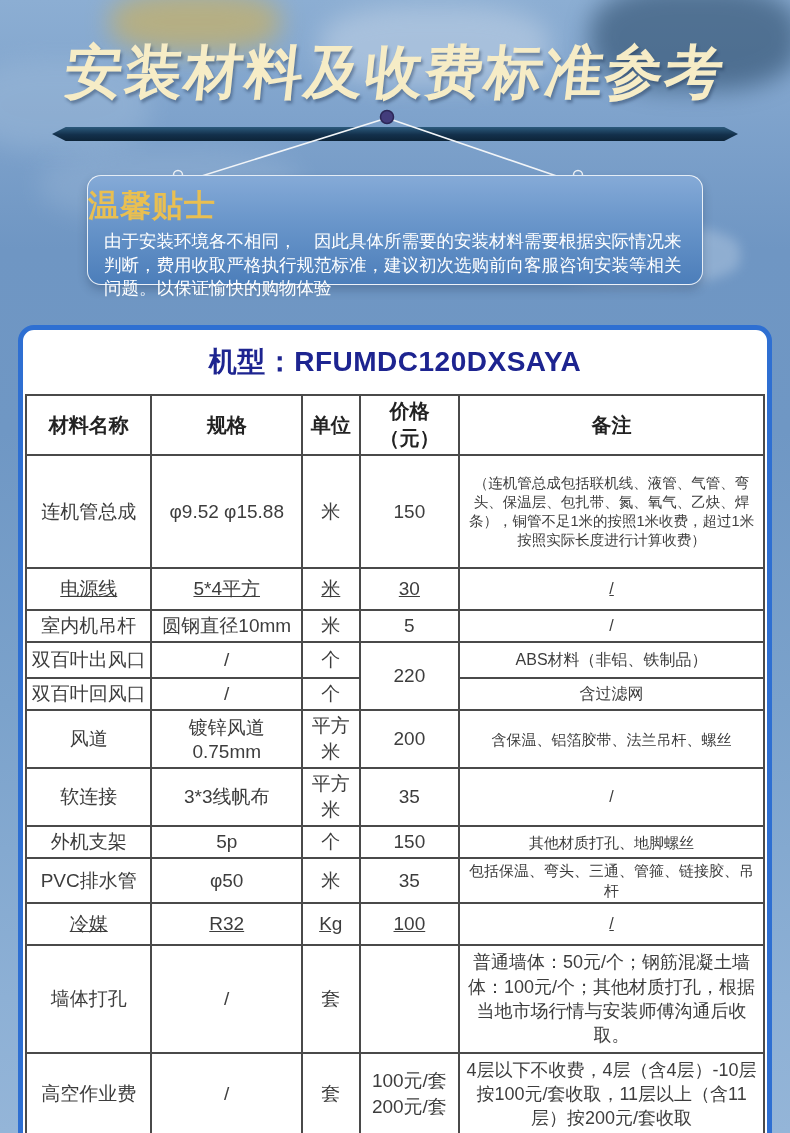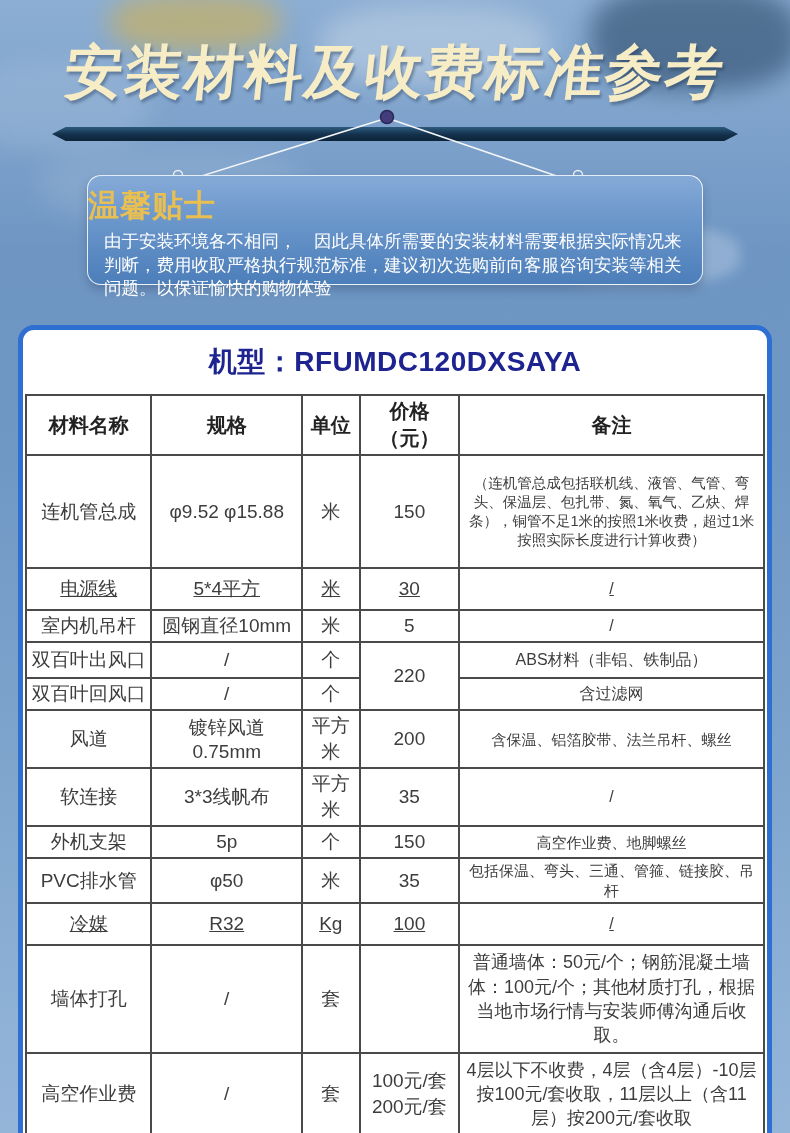--- a/index.html
+++ b/index.html
@@ -174,21 +174,21 @@
         <td>3*3线帆布</td>
         <td>平方米</td>
         <td class="col-price">35</td>
         <td class="note">/</td>
       </tr>
       <tr class="h45">
         <td>外机支架</td>
         <td>5p</td>
         <td>个</td>
         <td class="col-price">150</td>
-        <td class="note note-md">高空作业费、地脚螺丝</td>
+        <td class="note note-md">其他材质打孔、地脚螺丝</td>
       </tr>
       <tr class="h42">
         <td>PVC排水管</td>
         <td>φ50</td>
         <td>米</td>
         <td class="col-price">35</td>
         <td class="note note-md">包括保温、弯头、三通、管箍、链接胶、吊杆</td>
       </tr>
       <tr class="h38">
         <td>冷媒</td>

